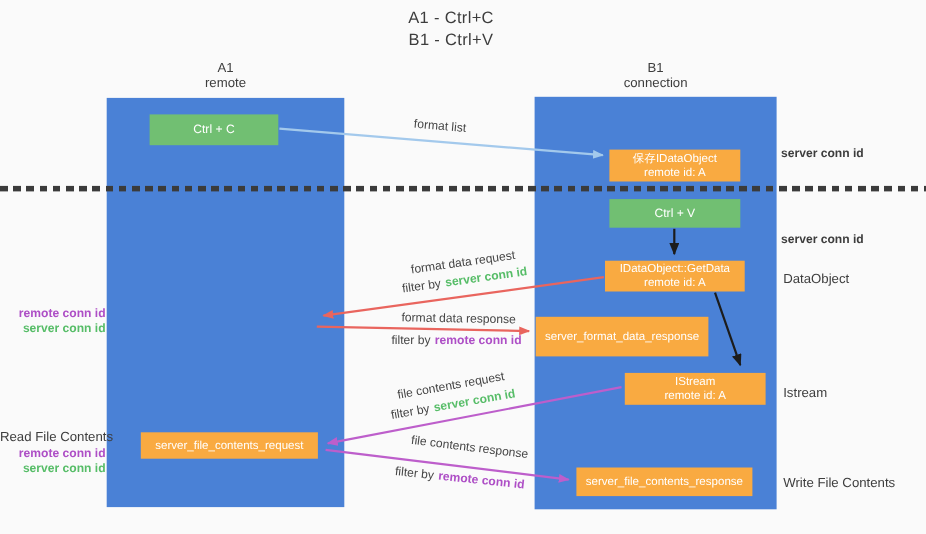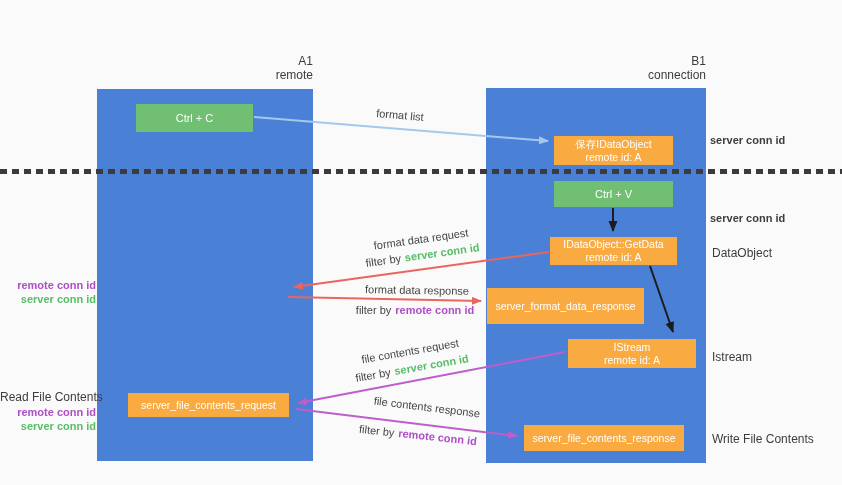--- a/index.html
+++ b/index.html
@@ -8,21 +8,21 @@
     --blue-arrow:#a3c9ec; --red-arrow:#e9655e; --magenta-arrow:#bd5ecb; --black-arrow:#1c1c1c;
     --bg:#fafafa;
   }
   *{box-sizing:border-box; margin:0; padding:0;}
   html,body{width:842px;height:485px;}
   body{background:var(--bg); font-family:"Liberation Sans", sans-serif; color:var(--dark-text);}
   .stage{position:relative; width:842px; height:485px; overflow:hidden;}
 
   .title{position:absolute; left:300px; top:7px; width:220px; text-align:center;
          font-size:15px; line-height:20px; color:var(--dark-text); letter-spacing:.3px;}
-  .colhead{position:absolute; top:54px; text-align:right; font-size:12px; line-height:14px; color:var(--dark-text);}
+  .colhead{position:absolute; top:54px; text-align:center; font-size:12px; line-height:14px; color:var(--dark-text);}
   .colhead.a1{left:97px; width:216px;}
   .colhead.b1{left:486px; width:220px;}
 
   .lifeline{position:absolute; background:var(--column-blue);}
   .lifeline.a1{left:97px; top:89px; width:216px; height:372px;}
   .lifeline.b1{left:486px; top:88px; width:220px; height:375px;}
 
   .divider{position:absolute; left:0; top:169px; width:842px; height:5px;
            background:repeating-linear-gradient(90deg,#3b3b3b 0 7px, transparent 7px 12px);}
 
@@ -49,20 +49,24 @@
   .st-red{stroke:var(--red-arrow); stroke-width:2;}
   .st-mag{stroke:var(--magenta-arrow); stroke-width:2;}
   .mk-blue{fill:var(--blue-arrow);} .mk-black{fill:var(--black-arrow);}
   .mk-red{fill:var(--red-arrow);} .mk-mag{fill:var(--magenta-arrow);}
 </style>
 </head>
 <body>
 
 <div class="stage">
 
+  <div class="title">
+    <div>A1 - Ctrl+C</div>
+    <div>B1 - Ctrl+V</div>
+  </div>
 
   <div class="colhead a1">
     <div>A1</div>
     <div>remote</div>
   </div>
   <div class="colhead b1">
     <div>B1</div>
     <div>connection</div>
   </div>
 

